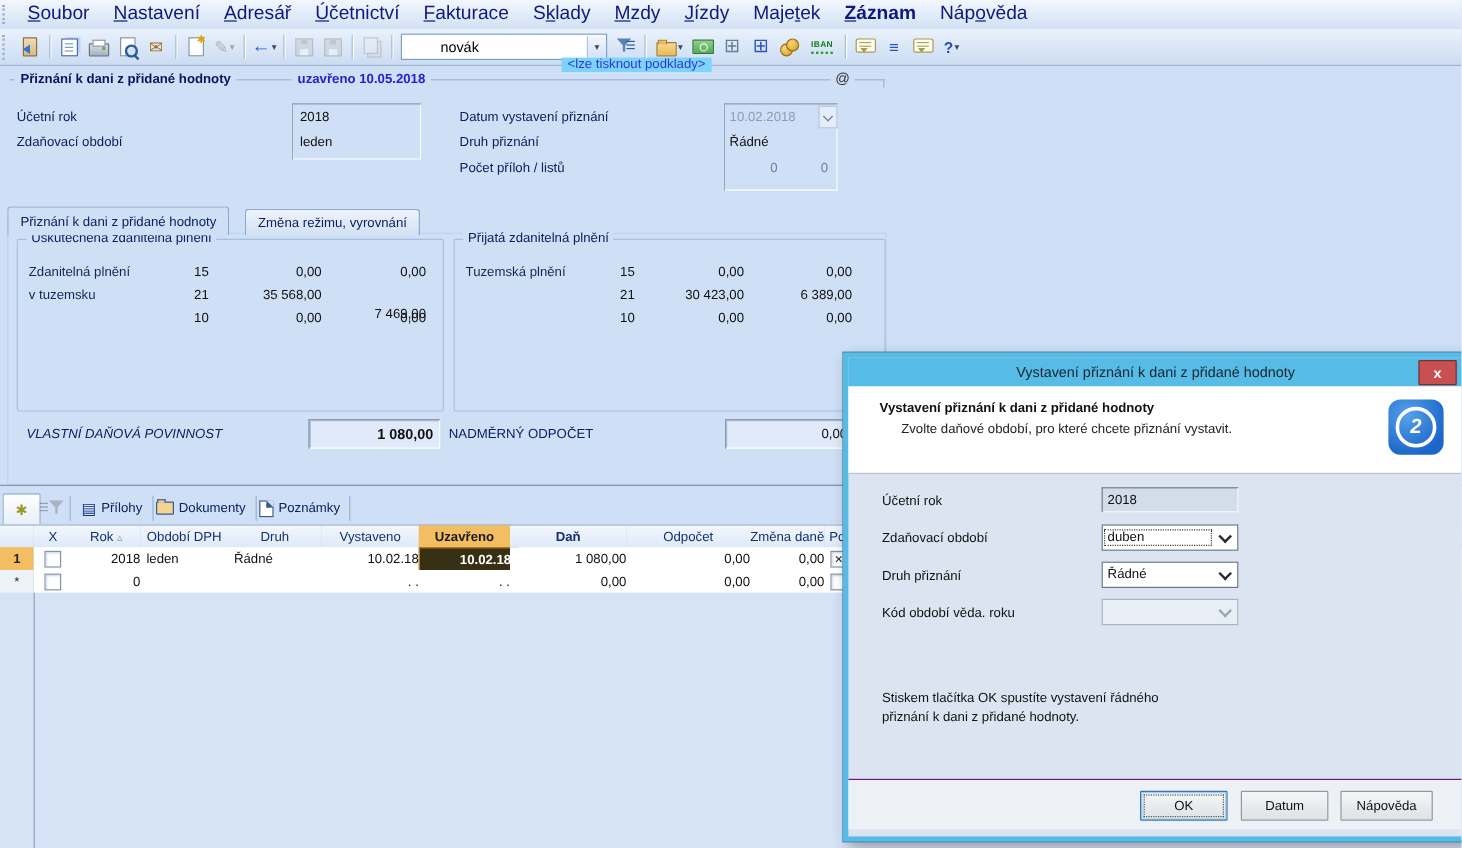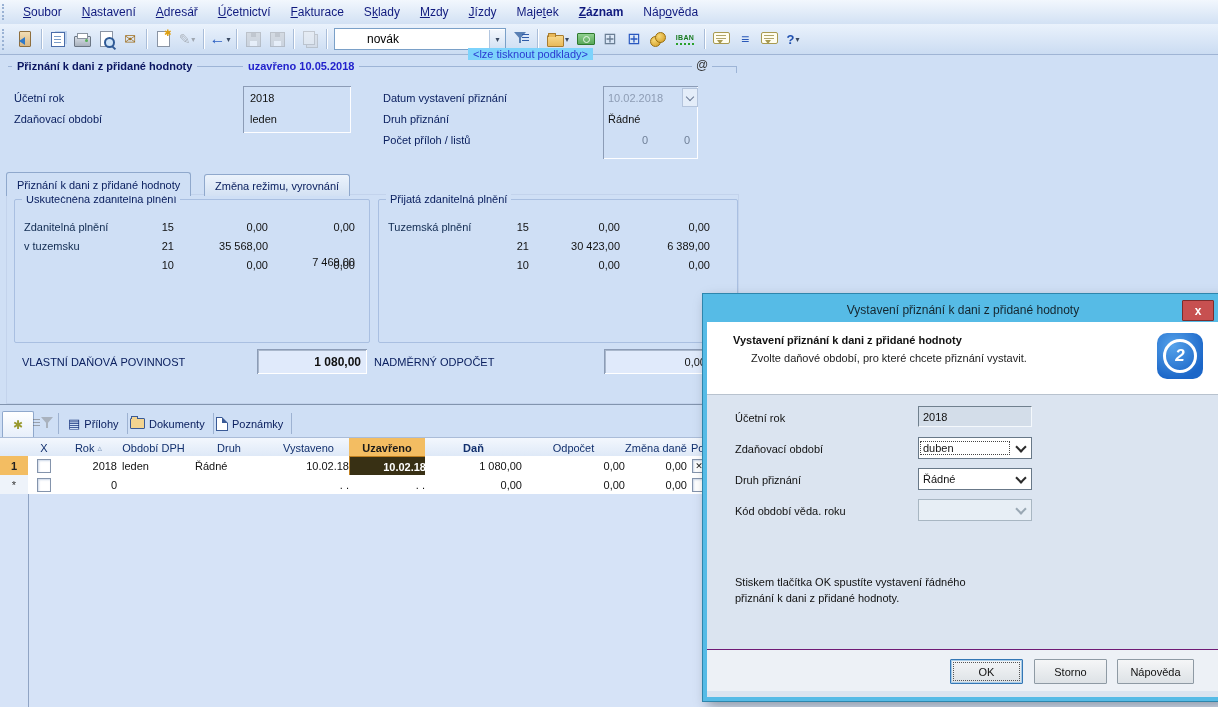--- a/index.html
+++ b/index.html
@@ -5,21 +5,21 @@
   html,body{margin:0;padding:0;}
   body{width:1218px;height:707px;font-family:"Liberation Sans",sans-serif;font-size:11px;color:#111;}
   #screen{position:relative;width:1218px;height:707px;background:#cfdff5;overflow:hidden;}
   .abs{position:absolute;}
   .bold{font-weight:bold;}
   u{text-decoration:underline;}
 
   
   .menubar{position:absolute;left:0;top:0;width:1218px;height:24px;
     background:linear-gradient(#f2f7fd,#d2e1f4);border-bottom:1px solid #b7cbe7;
-    display:flex;align-items:center;color:#101a7e;font-size:12px;}
+    display:flex;align-items:center;color:#101a7e;font-size:16px;}
   .grip{width:5px;height:70%;margin:0 4px 0 2px;border-left:2px dotted #9ab2d4;}
   .mitem{padding:3px 10px;cursor:default;}
   
   .toolbar{position:absolute;left:0;top:24px;width:1218px;height:30px;
     background:linear-gradient(#eaf2fc,#cbdcf2);border-bottom:1px solid #9fb4d4;
     display:flex;align-items:center;}
   .tsep{width:1px;height:20px;background:#a9bdd9;margin:0 4px;box-shadow:1px 0 0 #fff;}
   .tbtn{width:24px;height:24px;display:flex;align-items:center;justify-content:center;position:relative;}
   .tbtn.disabled{opacity:.4;filter:grayscale(1);}
   .glyph{font-size:14px;line-height:1;}
@@ -290,21 +290,21 @@
   <div class="abs rightnum" style="left:505px;top:221px;width:24px;">15</div>
   <div class="abs rightnum" style="left:505px;top:240px;width:24px;">21</div>
   <div class="abs rightnum" style="left:505px;top:259px;width:24px;">10</div>
   <div class="abs rightnum" style="left:538px;top:221px;width:82px;">0,00</div>
   <div class="abs rightnum" style="left:538px;top:240px;width:82px;">30 423,00</div>
   <div class="abs rightnum" style="left:538px;top:259px;width:82px;">0,00</div>
   <div class="abs rightnum" style="left:628px;top:221px;width:82px;">0,00</div>
   <div class="abs rightnum" style="left:628px;top:240px;width:82px;">6 389,00</div>
   <div class="abs rightnum" style="left:628px;top:259px;width:82px;">0,00</div>
 
-  <div class="abs lbl" style="left:22px;top:356px;">VLASTNÍ DAŇOVÁ POVINNOST</div>
+  <div class="abs lbl" style="left:22px;top:356px;font-style:italic;">VLASTNÍ DAŇOVÁ POVINNOST</div>
   <div class="abs totbox" style="left:257px;top:349px;width:104px;height:25px;">
       <span class="bold" style="font-size:12px;">1 080,00</span>
     </div>
   <div class="abs lbl" style="left:374px;top:356px;">NADMĚRNÝ ODPOČET</div>
   <div class="abs totbox" style="left:604px;top:349px;width:102px;height:25px;">
       <span>0,00</span>
     </div>
 
   <div class="abs" style="left:0;top:404px;width:1218px;height:1px;background:#8294ae;"></div>
 
@@ -412,18 +412,18 @@
       <div class="dcombo disabled" style="left:211px;top:104px;width:108px;height:20px;">
         <span></span>
         <span class="chv"></span>
       </div>
 
       <div class="abs" style="left:28px;top:181px;">Stiskem tlačítka OK spustíte vystavení řádného</div>
       <div class="abs" style="left:28px;top:197px;">přiznání k dani z přidané hodnoty.</div>
     </div>
     <div class="dlg-btnstrip">
       <div class="btn focused" style="left:243px;top:9px;width:71px;">OK</div>
-      <div class="btn" style="left:327px;top:9px;width:71px;">Storno</div>
+      <div class="btn" style="left:327px;top:9px;width:71px;">Datum</div>
       <div class="btn" style="left:410px;top:9px;width:75px;">Nápověda</div>
     </div>
   </div>
 
 </div>
 
 </body></html>

